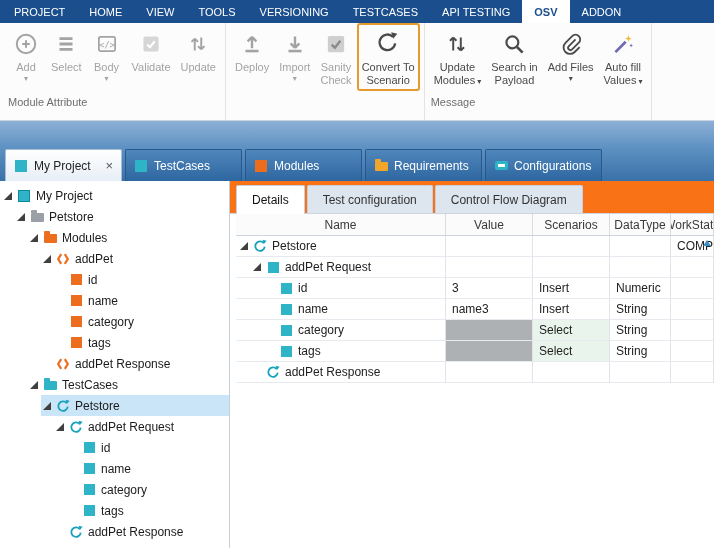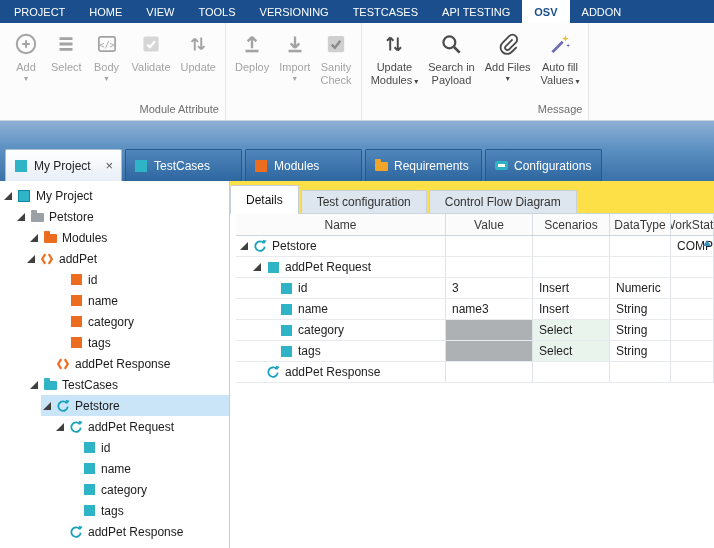--- a/index.html
+++ b/index.html
@@ -16,21 +16,21 @@
   .rb-group { display:flex; flex-direction:column; border-right:1px solid #e4e4e4; padding:0 4px; }
   .rb-btns { flex:1; display:flex; align-items:flex-start; }
   .rb-btn { min-width:40px; padding:5px 3px 2px; display:flex; flex-direction:column; align-items:center; color:#4a4a4a; border:2px solid transparent; border-radius:3px; }
   .rb-btn.disabled { color:#a3a3a3; }
   .rb-btn.hl { border-color:#e69a2e; }
   .rb-icon { width:28px; height:28px; display:flex; align-items:center; justify-content:center; margin-bottom:3px; flex:none; }
   .rb-icon svg { width:26px; height:26px; }
   .rb-label { font-size:11px; line-height:13px; text-align:center; max-width:58px; }
   .caret { font-size:8px; line-height:9px; display:block; text-align:center; }
   .caret.inline { display:inline; margin-left:2px; }
-  .rb-grouplabel { font-size:11px; color:#6e6e6e; text-align:right; padding:2px 2px 5px; white-space:nowrap; }
+  .rb-grouplabel { font-size:11px; color:#6e6e6e; text-align:left; padding:2px 2px 12px; white-space:nowrap; }
 
   
   .doc-strip { height:60px; background:linear-gradient(#8db0d5 0%, #5d91c2 45%, #3a71a8 100%); display:flex; align-items:flex-end; padding-left:5px; overflow:hidden; flex:none; }
   .doc-tab { width:117px; min-width:117px; height:32px; margin-right:3px; display:flex; align-items:center; padding:0 8px; font-size:12px; border-radius:2px 2px 0 0; overflow:hidden; }
   .doc-tab.inactive { background:linear-gradient(#4f86bb, #2e66a0); border:1px solid #27598e; border-bottom:none; color:#fff; }
   .doc-tab.active { background:linear-gradient(#ffffff, #e7eef6); border:1px solid #a7bed6; border-bottom:none; color:#222; }
   .tab-ic { width:14px; height:14px; margin-right:6px; flex:none; display:flex; align-items:center; justify-content:center; }
   .tab-label { white-space:nowrap; overflow:hidden; }
   .tab-close { margin-left:auto; color:#555; font-size:13px; padding-left:4px; }
 
@@ -57,22 +57,22 @@
   .tree-core { display:flex; align-items:center; flex:1; height:100%; padding-left:2px; }
   .tree-row.selected .tree-core { background:#cbe5f8; }
   .tri { width:0; height:0; border:4px solid transparent; border-bottom-color:#404040; border-right-color:#404040; margin-right:5px; flex:none; }
   .tri-space { width:13px; flex:none; }
   .t-icon { width:14px; height:14px; margin-right:5px; flex:none; display:flex; align-items:center; justify-content:center; }
   .t-icon svg { width:14px; height:14px; }
   .tree-label { white-space:nowrap; }
 
   
   .right-panel { flex:1; display:flex; flex-direction:column; background:#fff; overflow:hidden; }
-  .subtab-strip { height:33px; background:#fde047; display:flex; align-items:flex-end; border-bottom:1px solid #cdd5df; flex:none; }
-  .subtab { height:23px; padding:0 15px; display:flex; align-items:center; font-size:12px; color:#333; background:#dde5ef; border:1px solid #c6cfda; border-bottom:none; margin-right:2px; border-radius:2px 2px 0 0; white-space:nowrap; }
+  .subtab-strip { height:33px; background:#f97316; display:flex; align-items:flex-end; padding-left:6px; border-bottom:1px solid #cdd5df; flex:none; }
+  .subtab { height:28px; padding:0 15px; display:flex; align-items:center; font-size:12px; color:#333; background:#dde5ef; border:1px solid #c6cfda; border-bottom:none; margin-right:2px; border-radius:2px 2px 0 0; white-space:nowrap; }
   .subtab.active { background:#fff; color:#111; margin-bottom:-1px; height:29px; position:relative; z-index:1; }
 
   
   .grid { margin-left:6px; position:relative; font-size:12px; color:#222; flex:1; overflow:hidden; }
   .grid-header { display:flex; height:22px; background:#fbfbfc; border-bottom:1px solid #cdd4db; }
   .ghead { display:flex; align-items:center; justify-content:center; color:#3a3a3a; border-right:1px solid #d8dde3; overflow:hidden; white-space:nowrap; }
   .grow { display:flex; height:21px; }
   .gcell { display:flex; align-items:center; border-right:1px solid #e0e4e9; border-bottom:1px solid #e7eaee; padding:0 6px; overflow:hidden; white-space:nowrap; }
   .col-name { width:210px; min-width:210px; }
   .col-value { width:87px; min-width:87px; }
@@ -190,20 +190,32 @@
             <svg viewBox="0 0 24 24">
               <rect x="4.5" y="4.5" width="15" height="15" rx="1.5" fill="#cfcfcf"></rect>
               <path d="M8 12.5l3 3 5-6.5" stroke="#8a8a8a" stroke-width="2.2" fill="none"></path>
             </svg>
           </span>
           <div class="rb-label">
             <div class="rb-line">Sanity</div>
             <div class="rb-line">Check</div>
           </div>
         </div>
+        <div class="rb-btn hl">
+          <span class="rb-icon">
+            <svg viewBox="0 0 24 24">
+              <path d="M16.6 5.4A7.2 7.2 0 1 0 18.6 11.4" fill="none" stroke="currentColor" stroke-width="2.1"></path>
+              <path d="M14.9 1.2L20.6 2.6 16.8 7.2Z" fill="currentColor"></path>
+            </svg>
+          </span>
+          <div class="rb-label">
+            <div class="rb-line">Convert To</div>
+            <div class="rb-line">Scenario</div>
+          </div>
+        </div>
       </div>
     </div>
     <div class="rb-group">
       <div class="rb-btns">
         <div class="rb-btn">
           <span class="rb-icon">
             <svg viewBox="0 0 24 24">
               <path d="M8.5 18V6M8.5 6L5.5 9M8.5 6l3 3" stroke="currentColor" stroke-width="1.8" fill="none"></path>
               <path d="M15.5 6v12M15.5 18l-3-3M15.5 18l3-3" stroke="currentColor" stroke-width="1.8" fill="none"></path>
             </svg>
@@ -308,21 +320,21 @@
       </div>
       <div class="tree-row" style="padding-left: 28px;">
         <div class="tree-core">
           <div class="tri"></div>
           <span class="t-icon">
             <span class="folder c-orange"></span>
           </span>
           <span class="tree-label">Modules</span>
         </div>
       </div>
-      <div class="tree-row" style="padding-left: 25px;">
+      <div class="tree-row" style="padding-left: 41px;">
         <div class="tree-core">
           <div class="tri"></div>
           <span class="t-icon">
             <svg viewBox="0 0 14 14">
               <path d="M5.2 2.2L2.2 7 5.2 11.8" stroke="#ed6d1f" stroke-width="2.2" fill="none"></path>
               <path d="M8.8 2.2L11.8 7 8.8 11.8" stroke="#ed6d1f" stroke-width="2.2" fill="none"></path>
             </svg>
           </span>
           <span class="tree-label">addPet</span>
         </div>

